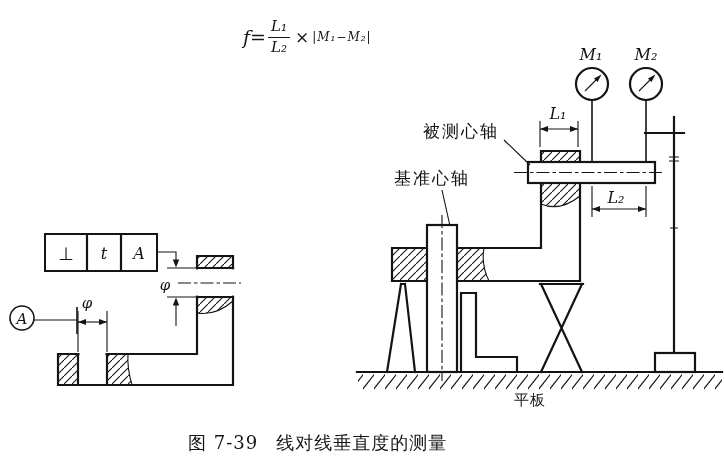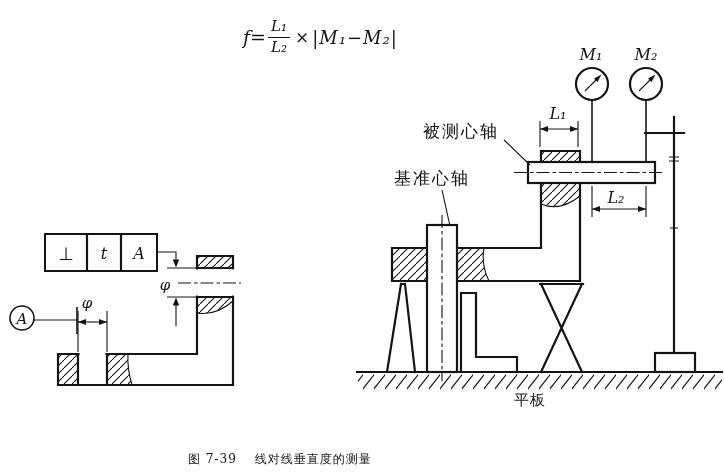--- a/index.html
+++ b/index.html
@@ -8,24 +8,24 @@
         font-family:"DejaVu Serif", serif;color:#141414;}
   svg{position:absolute;left:0;top:0;}
   
   #formula{position:absolute;left:243px;top:12px;height:50px;display:flex;align-items:center;
            font-style:italic;font-size:19px;}
   #formula .frac{display:inline-flex;flex-direction:column;align-items:center;
                  font-size:15px;line-height:1.15;margin:0 2px;}
   #formula .frac .num{border-bottom:1.6px solid #141414;padding:0 3px 1px 3px;}
   #formula .frac .den{padding:1px 3px 0 3px;}
   #formula .op{font-style:normal;font-size:17px;margin:0 3px;}
-  #formula .abs{font-size:18px;letter-spacing:1px;}
+  #formula .abs{font-size:12px;letter-spacing:1px;}
   
-  #caption{position:absolute;left:188px;top:431px;font-size:12px;letter-spacing:1px;
-           white-space:nowrap;margin-top:20px;}
+  #caption{position:absolute;left:188px;top:431px;font-size:18px;letter-spacing:1px;
+           white-space:nowrap;}
   #caption .gap{display:inline-block;width:18px;}
   
   .ln{stroke:#141414;stroke-width:2.2;fill:none;stroke-linecap:square;}
   .thin{stroke:#141414;stroke-width:1.1;fill:none;stroke-linecap:butt;}
   .med{stroke:#141414;stroke-width:1.6;fill:none;}
   .cl{stroke:#141414;stroke-width:1.1;fill:none;stroke-dasharray:13 3 3.5 3;}
   .whitefill{fill:#ffffff;stroke:#141414;stroke-width:2.2;}
   .erase{fill:#ffffff;stroke:none;}
   .arrow{fill:#141414;stroke:none;}
   .hatchfill{fill:url(#hatch);stroke:none;}

